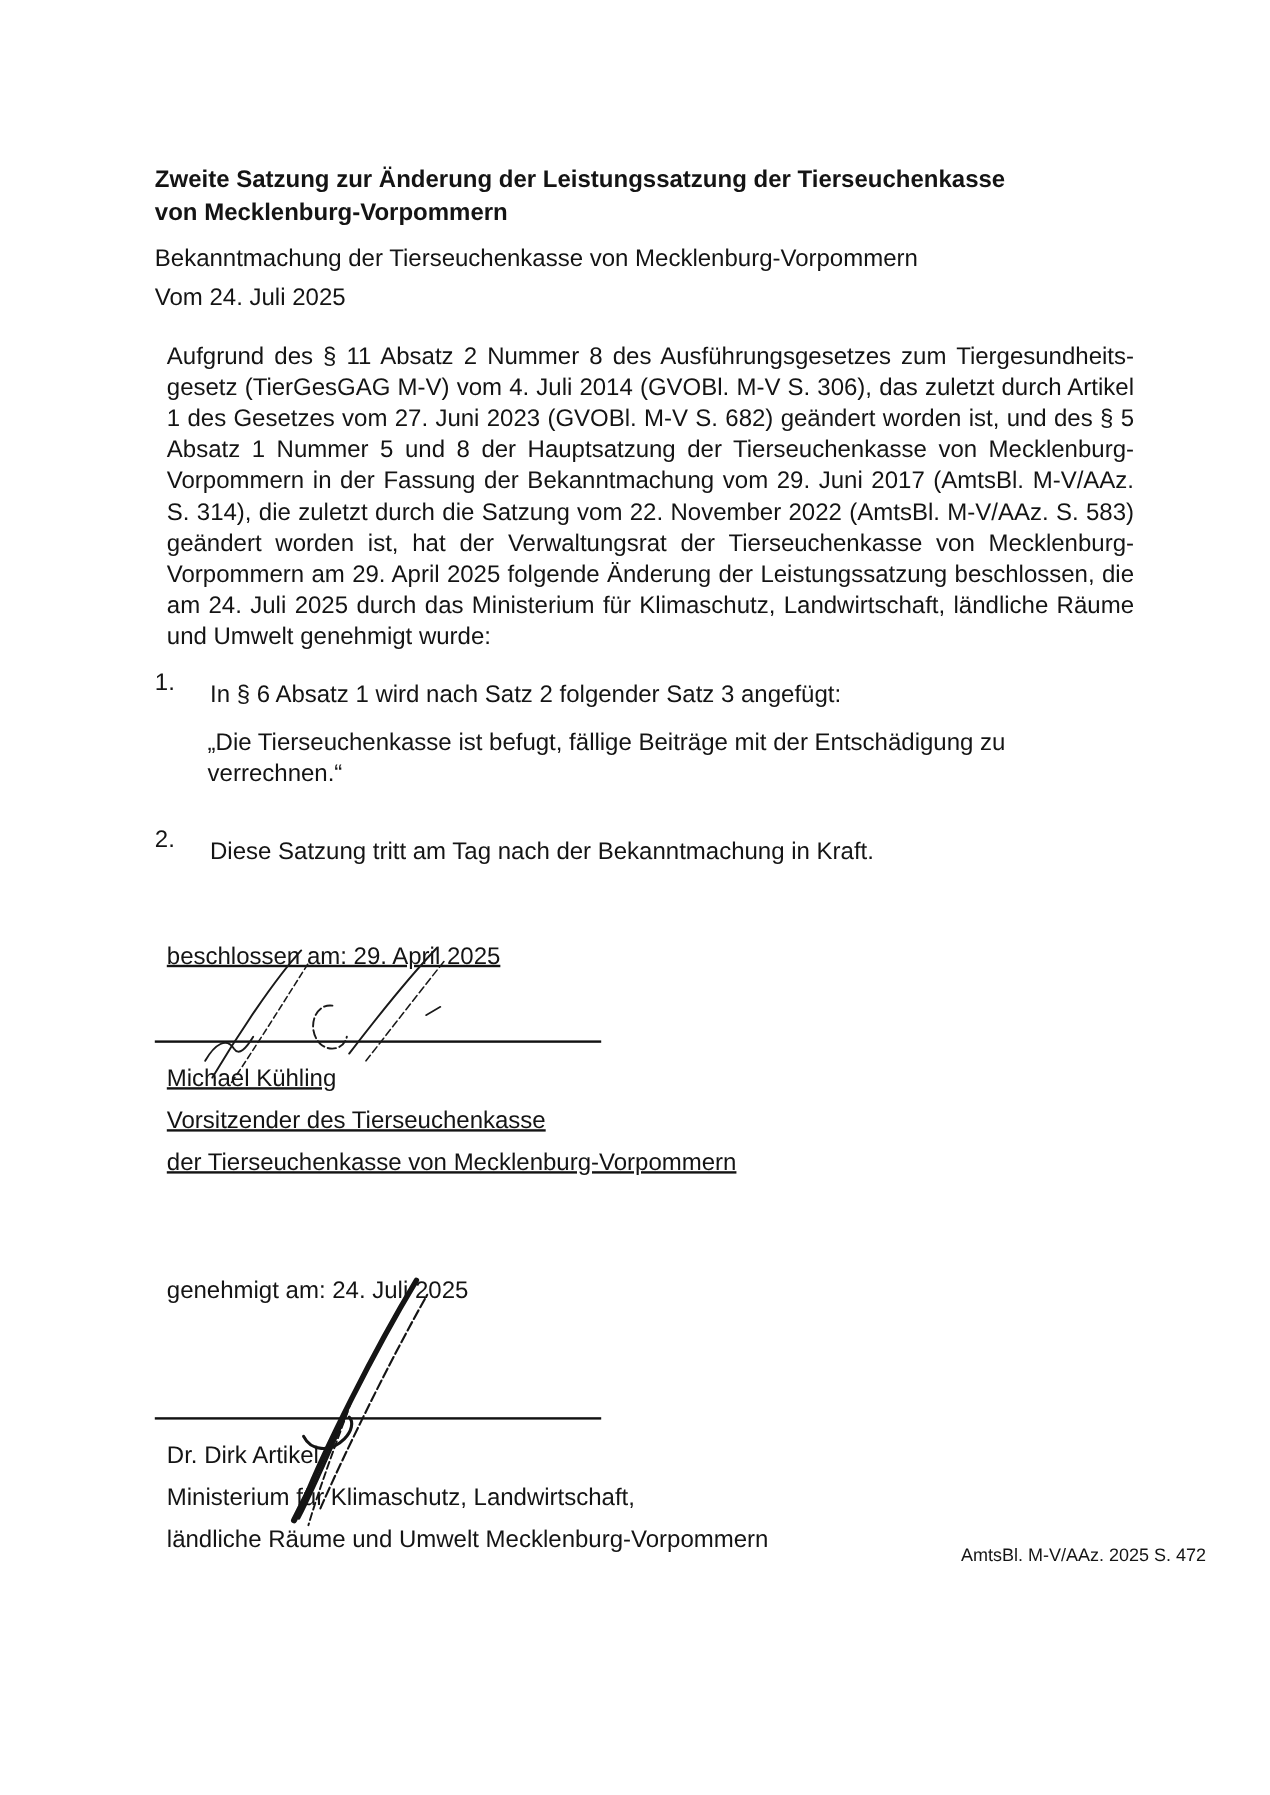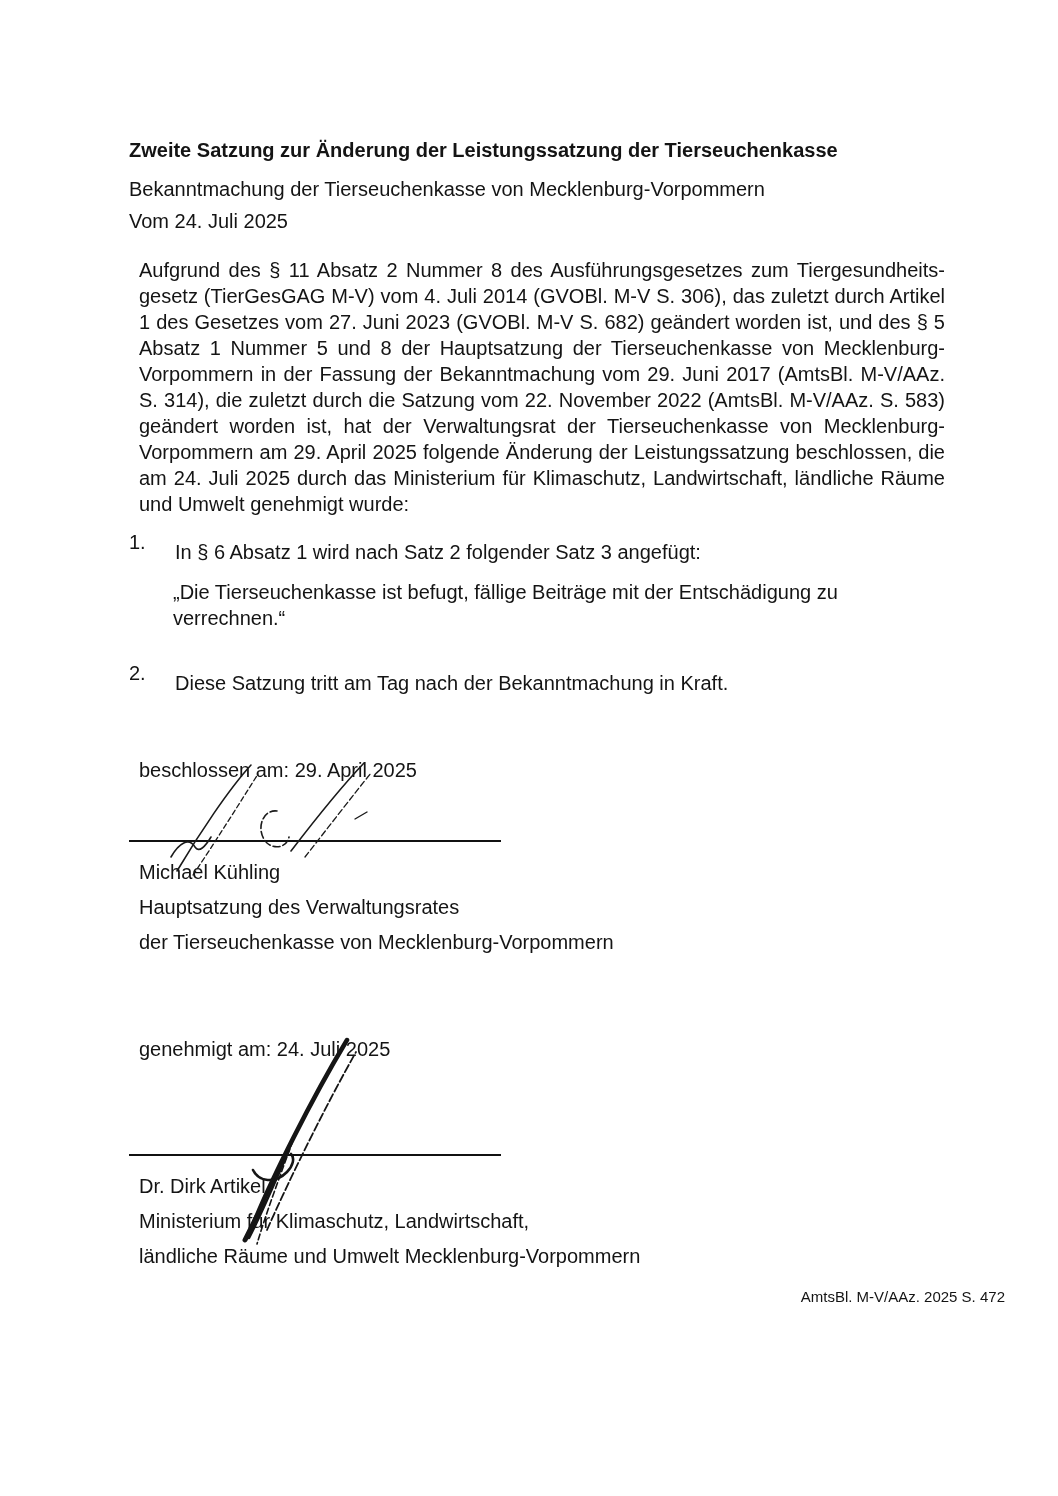--- a/index.html
+++ b/index.html
@@ -48,21 +48,21 @@
   .item .itext { flex: 1; }
   .item2 { margin-top: 29px; }
   .quote {
     margin: 14px 0 0 8px;
     width: 700px;
     line-height: 26px;
   }
   .sig {
     position: relative;
   }
-  .sig1 { margin-top: 51px; }
+  .sig1 { margin-top: 51px; text-decoration: underline; }
   .sig2 { margin-top: 81px; }
   .sigrule {
     width: 372px;
     height: 0;
     border-top: 2px solid #111111;
   }
   .sig1 .sigrule { margin-top: 57px; }
   .sig2 .sigrule { margin-top: 92px; }
   .signame { margin-top: 17px; }
   .sigrole { line-height: 25px; }
@@ -82,20 +82,21 @@
   }
 </style>
 </head>
 <body>
 
 <div class="page">
   <div class="content">
 
     <h1 class="title">
       <span>Zweite Satzung zur Änderung der Leistungssatzung der Tierseuchenkasse</span>
+      <span>von Mecklenburg-Vorpommern</span>
     </h1>
 
     <p class="subtitle">Bekanntmachung der Tierseuchenkasse von Mecklenburg-Vorpommern</p>
 
     <p class="vom">Vom 24. Juli 2025</p>
 
     <p class="preamble">Aufgrund des § 11 Absatz 2 Nummer 8 des Ausführungsgesetzes zum Tiergesundheits-gesetz (TierGesGAG M-V) vom 4. Juli 2014 (GVOBl. M-V S. 306), das zuletzt durch Artikel 1 des Gesetzes vom 27. Juni 2023 (GVOBl. M-V S. 682) geändert worden ist, und des § 5 Absatz 1 Nummer 5 und 8 der Hauptsatzung der Tierseuchenkasse von Mecklenburg-Vorpommern in der Fassung der Bekanntmachung vom 29. Juni 2017 (AmtsBl. M-V/AAz. S. 314), die zuletzt durch die Satzung vom 22. November 2022 (AmtsBl. M-V/AAz. S. 583) geändert worden ist, hat der Verwaltungsrat der Tierseuchenkasse von Mecklenburg-Vorpommern am 29. April 2025 folgende Änderung der Leistungssatzung beschlossen, die am 24. Juli 2025 durch das Ministerium für Klimaschutz, Landwirtschaft, ländliche Räume und Umwelt genehmigt wurde:</p>
 
     <div class="list">
 
@@ -122,21 +123,21 @@
         <path d="M18,112 C40,75 70,30 92,6" stroke="#1a1a1a" stroke-width="1.6" stroke-linecap="round"></path>
         <path d="M34,116 C55,85 80,45 99,15" stroke="#1a1a1a" stroke-width="1.3" stroke-linecap="round" stroke-dasharray="5 3"></path>
         <path d="M12,98 C20,84 30,78 36,88 C40,94 46,88 52,78" stroke="#1a1a1a" stroke-width="1.6" stroke-linecap="round"></path>
         <path d="M118,52 C103,50 96,72 108,84 C116,91 128,88 130,78" stroke="#1a1a1a" stroke-width="1.6" stroke-linecap="round" stroke-dasharray="7 3"></path>
         <path d="M132,92 C155,62 185,25 205,4" stroke="#1a1a1a" stroke-width="1.6" stroke-linecap="round"></path>
         <path d="M146,98 C168,70 195,35 212,14" stroke="#1a1a1a" stroke-width="1.3" stroke-linecap="round" stroke-dasharray="6 3"></path>
         <path d="M196,60 L208,53" stroke="#1a1a1a" stroke-width="1.4" stroke-linecap="round"></path>
       </svg>
       <div class="sigrule"></div>
       <p class="signame">Michael Kühling</p>
-      <p class="sigrole">Hauptsatzung des Verwaltungsrates</p>
+      <p class="sigrole">Vorsitzender des Tierseuchenkasse</p>
       <p class="sigrole">der Tierseuchenkasse von Mecklenburg-Vorpommern</p>
     </div>
 
     <div class="sig sig2">
       <p class="sigdate">genehmigt am: 24. Juli 2025</p>
       <svg class="scribble s2" width="170" height="225" viewBox="0 0 170 225" fill="none">
         <path d="M52,195 C70,150 110,70 146,10" stroke="#151515" stroke-width="4.5" stroke-linecap="round"></path>
         <path d="M66,200 C88,150 125,75 155,22" stroke="#151515" stroke-width="1.8" stroke-linecap="round" stroke-dasharray="8 3"></path>
         <path d="M52,140 C58,152 74,154 86,142 C92,136 94,128 90,124" stroke="#151515" stroke-width="2.6" stroke-linecap="round"></path>
         <path d="M88,120 C75,150 60,185 48,208" stroke="#151515" stroke-width="2.6" stroke-linecap="round"></path>

